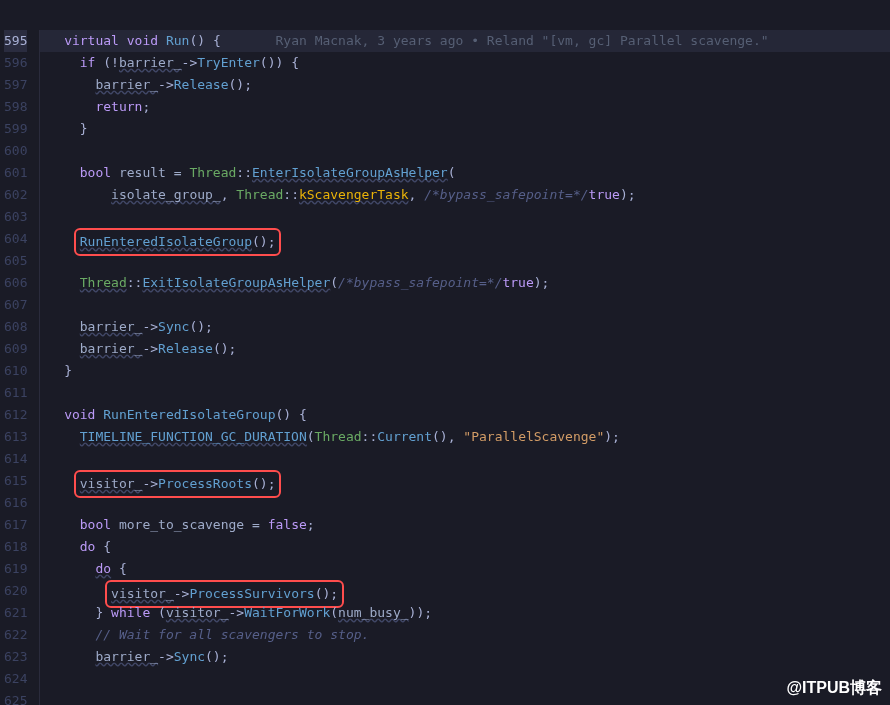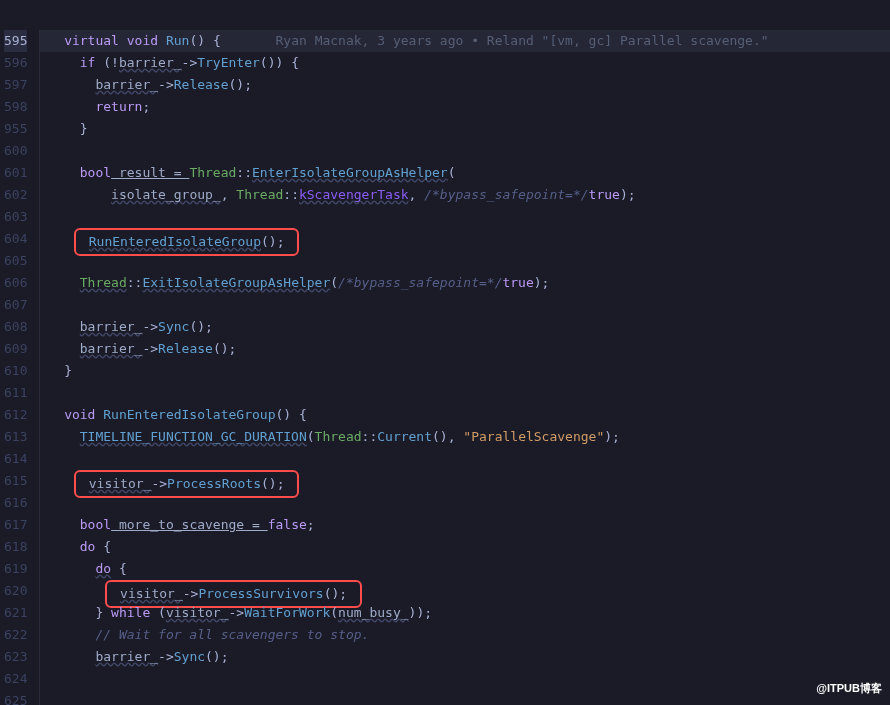--- a/index.html
+++ b/index.html
@@ -47,55 +47,55 @@
       position: absolute;
       left: 0;
       right: 0;
       height: 22px;
       background: rgba(60,63,90,0.35);
       z-index: 0;
     }
     .code .line > span { position: relative; }
     .kw { color: #bb9af7; }
     .fn { color: #62a0d1; }
-    .var { color: #8b5cf6; }
+    .var { color: #eab308; }
     .str { color: #d29c66; }
     .cm { color: #565f89; font-style: italic; }
     .pn { color: #a9b1d6; }
     .cls { color: #6aaa64; }
-    .txt { color: #9eabc9; text-decoration: underline; }
+    .txt { color: #9eabc9; }
     .blame { color: #565f74; }
     .underline { text-decoration: underline wavy #414868; text-decoration-skip-ink: none; }
     .hl {
       border: 2px solid #ff4d4d;
       border-radius: 6px;
-      padding: 1px 13px;
+      padding: 1px 4px;
       display: inline-block;
       margin-left: -6px;
     }
     .watermark {
       position: absolute;
       bottom: 6px;
       right: 8px;
-      font-size: 11px;
+      font-size: 16px;
       font-weight: bold;
       color: #ffffff;
       font-family: sans-serif;
     }
   </style>
 </head>
 <body>
 
 <div class="editor">
   <div class="gutter" id="gutter">
       <div class="line current">595</div>
       <div class="line">596</div>
       <div class="line">597</div>
       <div class="line">598</div>
-      <div class="line">955</div>
+      <div class="line">599</div>
       <div class="line">600</div>
       <div class="line">601</div>
       <div class="line">602</div>
       <div class="line">603</div>
       <div class="line">604</div>
       <div class="line">605</div>
       <div class="line">606</div>
       <div class="line">607</div>
       <div class="line">608</div>
       <div class="line">609</div>

